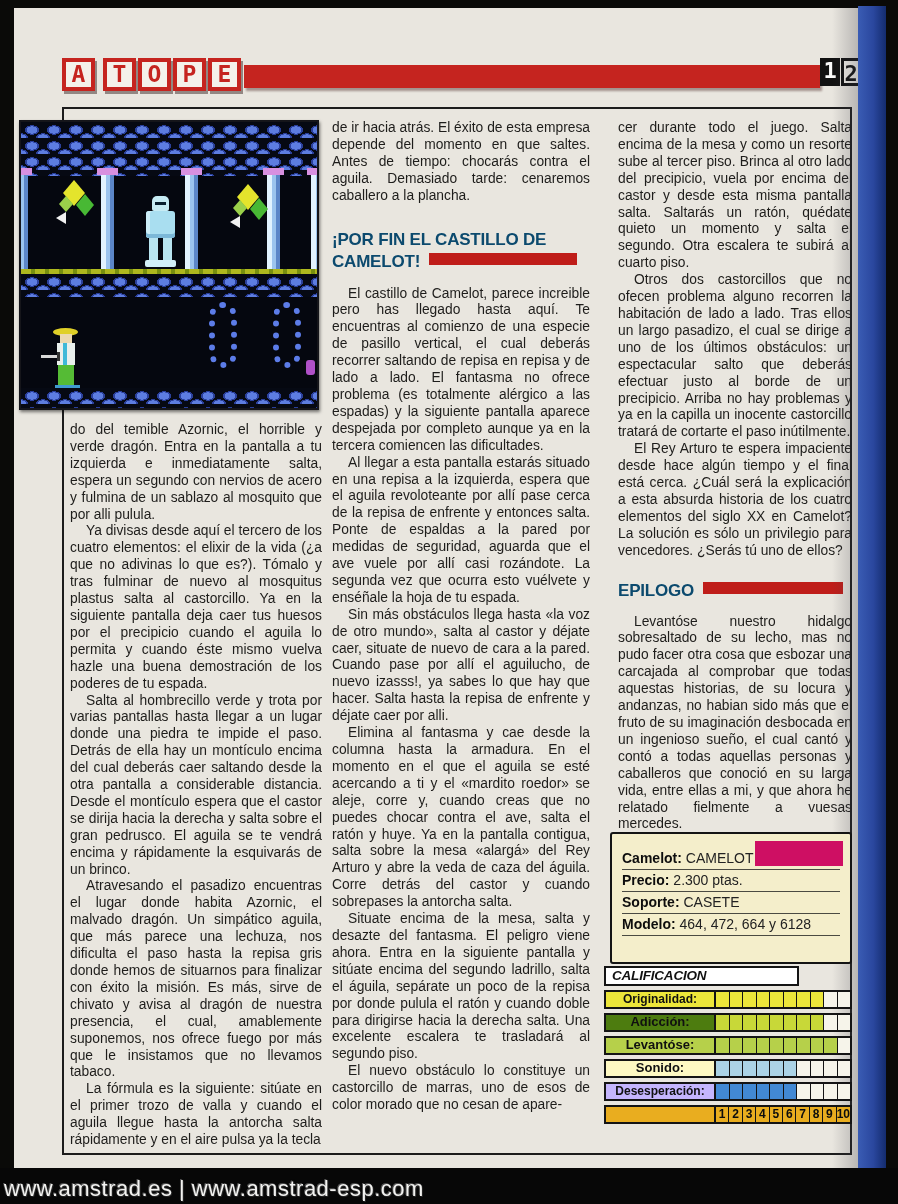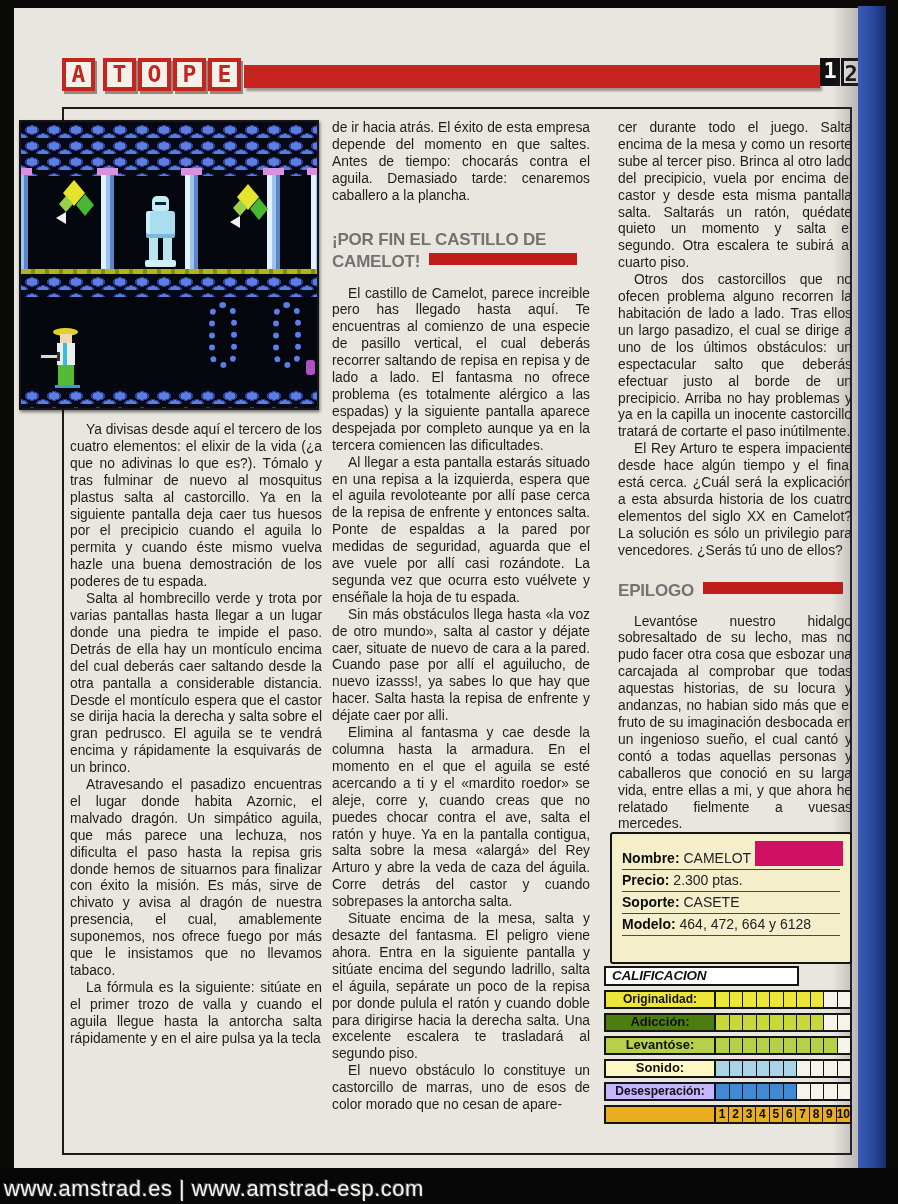--- a/index.html
+++ b/index.html
@@ -58,21 +58,21 @@
   .col {
     position:absolute; color:#1e1d1b;
     font-size:13.8px; line-height:16.9px; text-align:justify;
   }
   .col p { margin:0; }
   .col p.ind { text-indent:16px; }
   .col1 { left:56px; top:414px; width:252px; }
   .col2 { left:318px; top:112px; width:258px; }
   .col3 { left:604px; top:112px; width:234px; }
   .heading {
-    font-weight:bold; font-size:17px; line-height:22px; color:#737373;
+    font-weight:bold; font-size:17px; line-height:22px; color:#0c4a6e;
     letter-spacing:-.2px; text-align:left;
   }
   .h-castle { margin:24px 0 13px 0; }
   .h-epilogo { margin:20px 0 12px 0; }
   .redbar-inline {
     display:inline-block; height:12px; background:#bf1d19; vertical-align:2px; margin-left:9px;
   }
   .redbar-castle { width:148px; }
   .redbar-epilogo { width:140px; }
   
@@ -223,20 +223,21 @@
       <div class="sword"></div>
         <div class="hilt"></div>
         <div class="legs"></div>
         <div class="feet"></div>
     </div>
     <div class="pblob"></div>
     <div class="cobble cobble-bottom"></div>
   </div>
 
   <div class="col col1">
+    <p>do del temible Azornic, el horrible y verde dragón. Entra en la pantalla a tu izquierda e inmediatamente salta, espera un segundo con nervios de acero y fulmina de un sablazo al mosquito que por alli pulula.</p>
     <p class="ind">Ya divisas desde aquí el tercero de los cuatro elementos: el elixir de la vida (¿a que no adivinas lo que es?). Tómalo y tras fulminar de nuevo al mosquitus plastus salta al castorcillo. Ya en la siguiente pantalla deja caer tus huesos por el precipicio cuando el aguila lo permita y cuando éste mismo vuelva hazle una buena demostración de los poderes de tu espada.</p>
     <p class="ind">Salta al hombrecillo verde y trota por varias pantallas hasta llegar a un lugar donde una piedra te impide el paso. Detrás de ella hay un montículo encima del cual deberás caer saltando desde la otra pantalla a considerable distancia. Desde el montículo espera que el castor se dirija hacia la derecha y salta sobre el gran pedrusco. El aguila se te vendrá encima y rápidamente la esquivarás de un brinco.</p>
     <p class="ind">Atravesando el pasadizo encuentras el lugar donde habita Azornic, el malvado dragón. Un simpático aguila, que más parece una lechuza, nos dificulta el paso hasta la repisa gris donde hemos de situarnos para finalizar con éxito la misión. Es más, sirve de chivato y avisa al dragón de nuestra presencia, el cual, amablemente suponemos, nos ofrece fuego por más que le insistamos que no llevamos tabaco.</p>
     <p class="ind">La fórmula es la siguiente: sitúate en el primer trozo de valla y cuando el aguila llegue hasta la antorcha salta rápidamente y en el aire pulsa ya la tecla</p>
   </div>
 
   <div class="col col2">
     <p>de ir hacia atrás. El éxito de esta empresa depende del momento en que saltes. Antes de tiempo: chocarás contra el aguila. Demasiado tarde: cenaremos caballero a la plancha.</p>
     <div class="heading h-castle">
       <span>¡POR FIN EL CASTILLO DE CAMELOT!</span><span class="redbar-inline redbar-castle"></span>
@@ -255,21 +256,21 @@
     <p class="ind">El Rey Arturo te espera impaciente desde hace algún tiempo y el final está cerca. ¿Cuál será la explicación a esta absurda historia de los cuatro elementos del siglo XX en Camelot? La solución es sólo un privilegio para vencedores. ¿Serás tú uno de ellos?</p>
     <div class="heading h-epilogo">
       <span>EPILOGO</span><span class="redbar-inline redbar-epilogo"></span>
     </div>
     <p class="ind">Levantóse nuestro hidalgo sobresaltado de su lecho, mas no pudo facer otra cosa que esbozar una carcajada al comprobar que todas aquestas historias, de su locura y andanzas, no habian sido más que el fruto de su imaginación desbocada en un ingenioso sueño, el cual cantó y contó a todas aquellas personas y caballeros que conoció en su larga vida, entre ellas a mi, y que ahora he relatado fielmente a vuesas mercedes.</p>
   </div>
 
   <div class="ficha">
     <div class="ficha-accent"></div>
     <div class="ficha-rows">
-      <div class="frow"><b>Nombre:</b> <span>CAMELOT WARRIORS</span></div>
+      <div class="frow"><b>Camelot:</b> <span>CAMELOT WARRIORS</span></div>
       <div class="frow"><b>Precio:</b> <span>2.300 ptas.</span></div>
       <div class="frow"><b>Soporte:</b> <span>CASETE</span></div>
       <div class="frow"><b>Modelo:</b> <span>464, 472, 664 y 6128</span></div>
     </div>
   </div>
 
   <div class="calif">
     <div class="chead">CALIFICACION</div>
     <div>
         <div class="crow">

